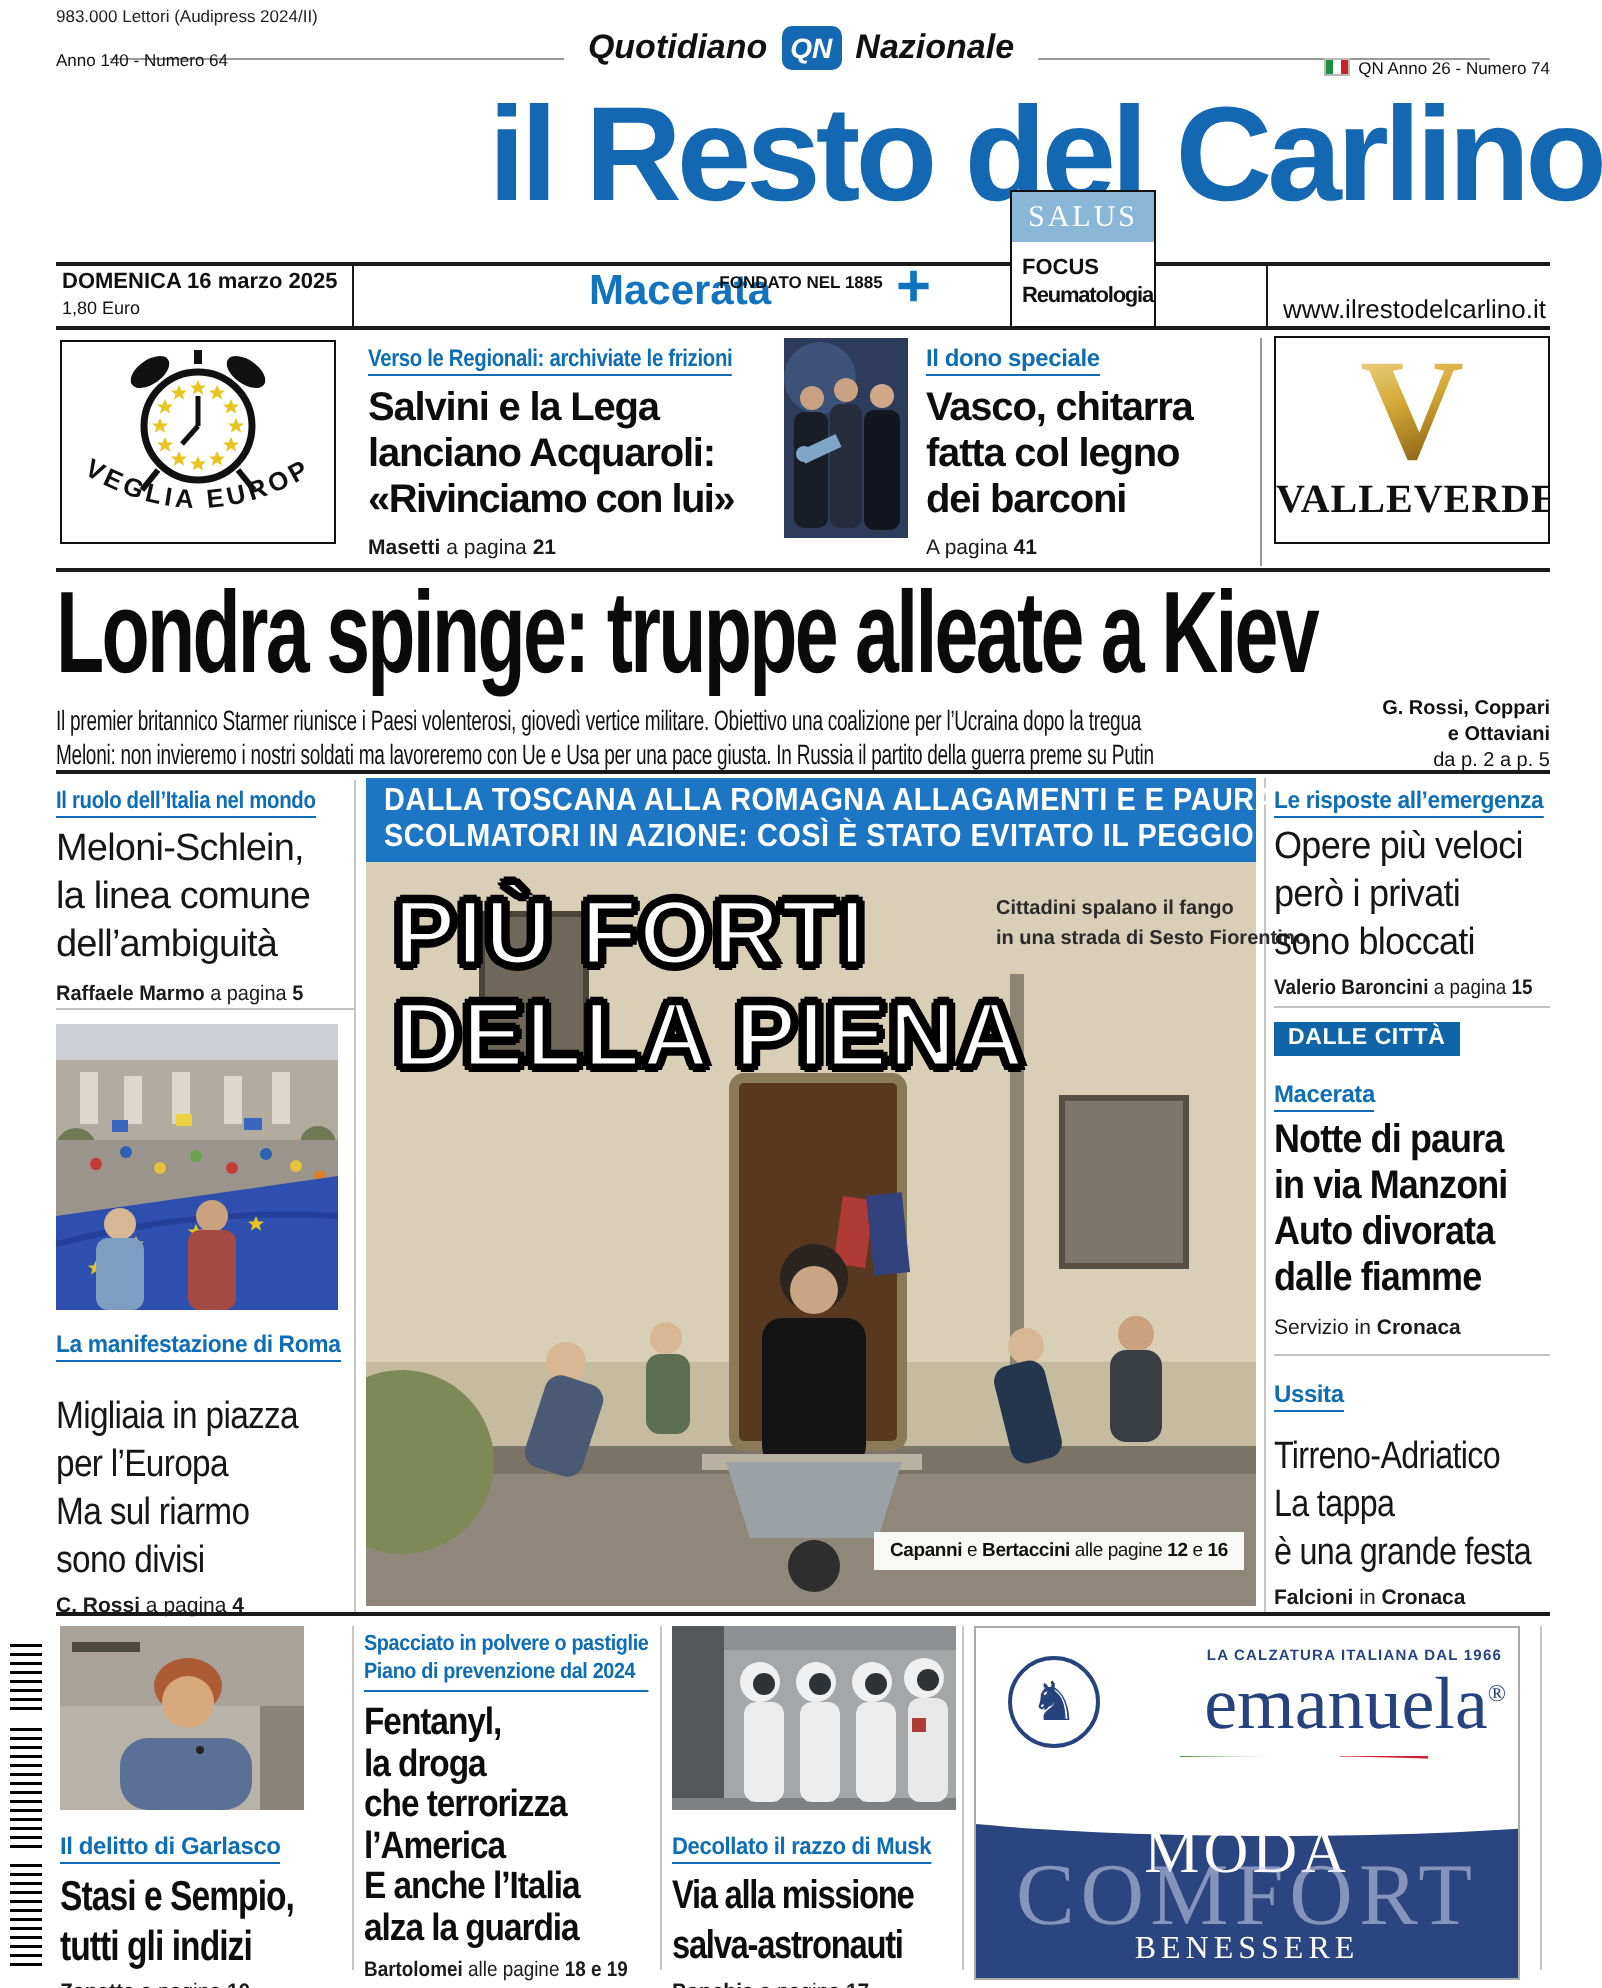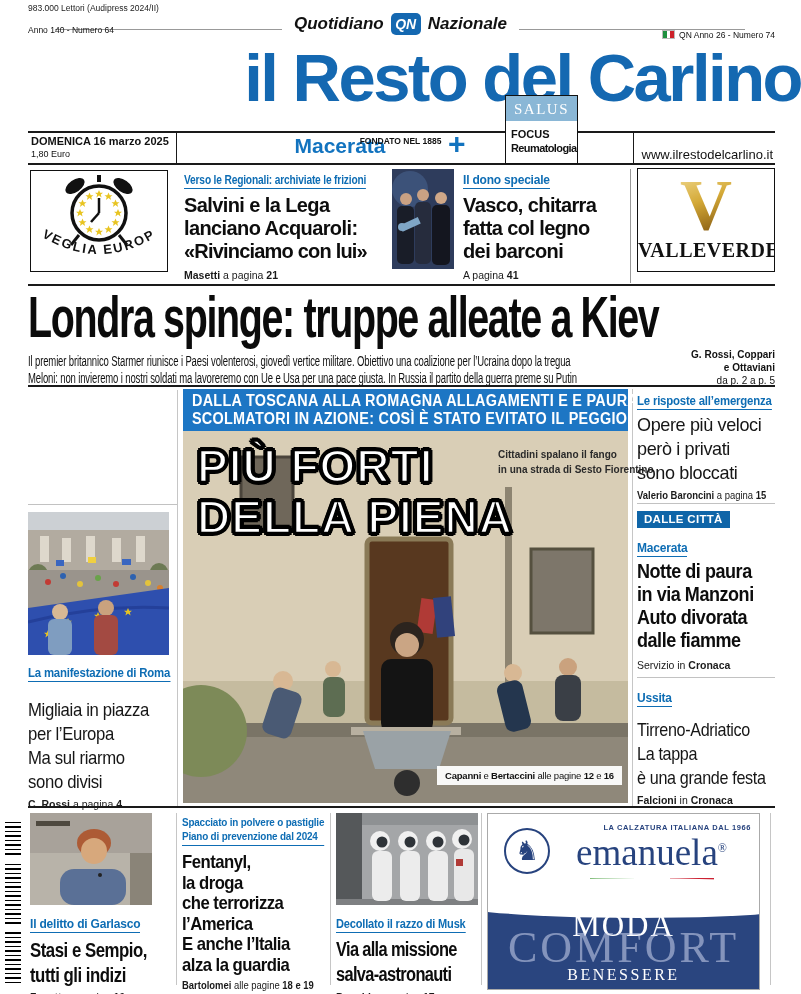--- a/index.html
+++ b/index.html
@@ -156,20 +156,31 @@
   <div class="abs" style="left:630px;top:348px;width:145px;text-align:right;font-size:10px;line-height:13px">
     <div style="font-weight:bold">G. Rossi, Coppari</div>
     <div style="font-weight:bold">e Ottaviani</div>
     <div>da p. 2 a p. 5</div>
   </div>
 
   <div class="hr" style="top:385px;left:28px;width:747px"></div>
   <div class="vr" style="left:177px;top:390px;height:416px"></div>
   <div class="vr" style="left:632px;top:389px;height:417px"></div>
 
+  <div class="abs" style="left:28px;top:391px">
+    <span class="kick" style="transform:scaleX(0.85)">Il ruolo dell’Italia nel mondo</span>
+    <div class="hl h19" style="margin-top:4px">
+      <div>Meloni-Schlein,</div>
+      <div>la linea comune</div>
+      <div>dell’ambiguità</div>
+    </div>
+    <div class="by" style="margin-top:6px;transform:scaleX(0.95)">
+      <span class="b">Raffaele Marmo</span><span> a pagina </span><span class="b">5</span>
+    </div>
+  </div>
   <div class="hrl" style="top:504px;left:28px;width:149px"></div>
 
   <svg class="abs" style="left:28px;top:512px" width="141" height="143" viewBox="0 0 141 143" preserveAspectRatio="none">
     <rect width="141" height="143" fill="#ccd0d4"></rect>
     <rect y="18" width="141" height="42" fill="#b2aba0"></rect>
     <rect x="12" y="24" width="9" height="26" fill="#ded8cc"></rect>
       <rect x="34" y="26" width="9" height="24" fill="#ded8cc"></rect>
     <rect x="58" y="24" width="9" height="26" fill="#ded8cc"></rect>
       <rect x="84" y="26" width="9" height="24" fill="#ded8cc"></rect>
     <rect x="108" y="24" width="9" height="26" fill="#ded8cc"></rect>
@@ -389,21 +400,21 @@
     <div class="by" style="margin-top:2px">
       <span class="b">Ponchia</span><span> a pagina </span><span class="b">17</span>
     </div>
   </div>
 
   <div class="vr" style="left:481px;top:813px;height:172px"></div>
 
   <div class="abs" style="left:487px;top:813px;width:273px;height:177px;border:1px solid #aaa;overflow:hidden;background:#fff">
     <div style="position:absolute;top:9px;left:62px;right:8px;text-align:right;font-size:7.5px;font-weight:bold;color:#27437e;letter-spacing:0.6px">LA CALZATURA ITALIANA DAL 1966</div>
     <div style="position:absolute;top:14px;left:16px;width:46px;height:46px;border:2.5px solid #27437e;border-radius:50%;text-align:center;line-height:42px;font-size:27px;color:#27437e">♞</div>
-    <div style="position:absolute;top:17px;left:62px;right:6px;text-align:center;font-family:'Liberation Serif',serif;font-size:37px;color:#27437e">
+    <div style="position:absolute;top:17px;left:62px;right:6px;text-align:right;font-family:'Liberation Serif',serif;font-size:37px;color:#27437e">
       <span>emanuela</span><sup style="font-size:12px">®</sup>
     </div>
     <div style="position:absolute;top:64px;left:102px;width:44px;height:4px;background:#3f9b35"></div>
     <div style="position:absolute;top:64px;left:182px;width:44px;height:4px;background:#cc2233"></div>
     <div style="position:absolute;top:80px;left:0;right:0;bottom:0;background:#2a457f"></div>
     <div style="position:absolute;top:64px;left:-60px;width:420px;height:40px;border-radius:50%;background:#fff"></div>
     <div style="position:absolute;top:96px;left:0;right:0;text-align:center;font-family:'Liberation Serif',serif;font-size:31px;line-height:31px;color:#fff;letter-spacing:2px">MODA</div>
     <div style="position:absolute;top:112px;left:0;right:0;text-align:center;font-family:'Liberation Serif',serif;font-size:44px;line-height:44px;color:rgba(205,214,238,0.55);letter-spacing:3px">COMFORT</div>
     <div style="position:absolute;top:152px;left:0;right:0;text-align:center;font-family:'Liberation Serif',serif;font-size:16px;color:#fff;letter-spacing:2.5px">BENESSERE</div>
   </div>

